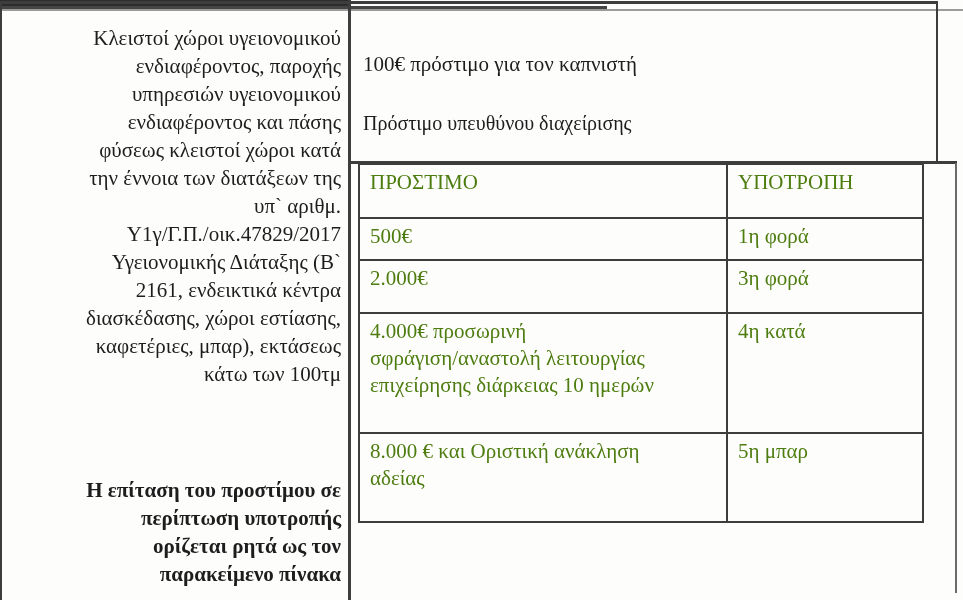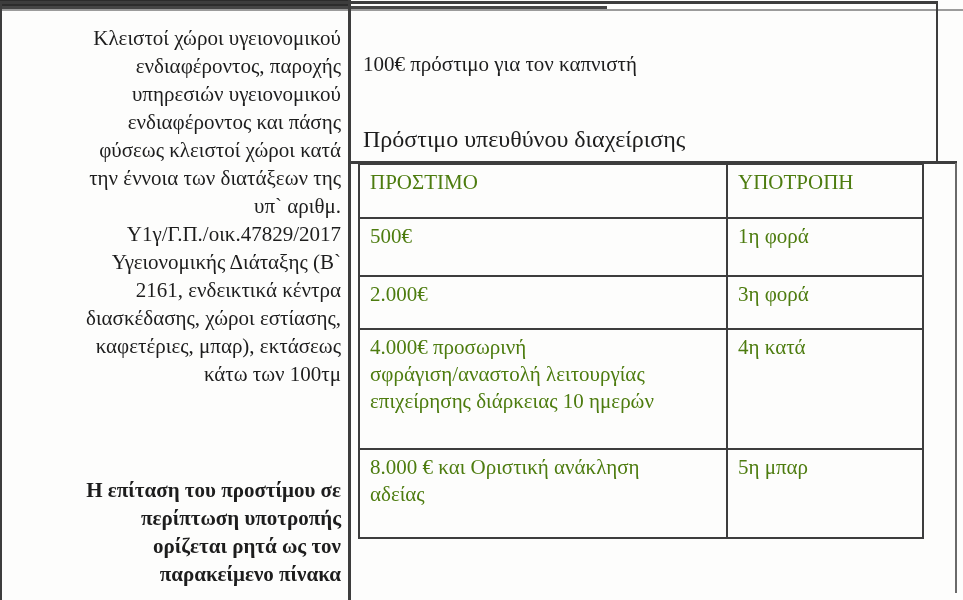--- a/index.html
+++ b/index.html
@@ -24,39 +24,39 @@
   .left-text{
     position:absolute;left:11px;top:24px;width:330px;
     font-size:21px;line-height:28px;
   }
   .left-bold{
     position:absolute;left:11px;top:476px;width:330px;
     font-size:21px;line-height:28px;font-weight:bold;
   }
   
   .smoker-fine{position:absolute;left:363px;top:7px;width:560px;font-size:21px;line-height:27px;margin-top:44px;}
-  .manager-fine{position:absolute;left:363px;top:110px;width:560px;font-size:24px;line-height:27px;margin-top:16px;}
+  .manager-fine{position:absolute;left:363px;top:110px;width:560px;font-size:20px;line-height:27px;}
   
   table.fines{
     position:absolute;left:358px;top:163px;width:564px;
     border-collapse:collapse;table-layout:fixed;
     font-size:21px;line-height:27px;color:#4d7c0f;
   }
   table.fines td,table.fines th{
     border:2px solid #3d3d3d;
     vertical-align:top;text-align:left;
     padding:4px 4px 4px 10px;
     font-weight:normal;
     box-sizing:border-box;
     overflow:hidden;
   }
   col.c-fine{width:368px;}
   col.c-rec{width:196px;}
   tr.h-head{height:54px;}
-  tr.h-r1{height:58px;padding-left:48px;}
+  tr.h-r1{height:42px;padding-left:48px;}
   tr.h-r2{height:56px;}
   tr.h-r3{height:53px;}
   tr.h-r4{height:120px;}
   tr.h-r5{height:89px;margin-left:44px;}
   td.indent{padding-left:30px;}
 </style>
 </head>
 <body>
 
 <div class="page">

